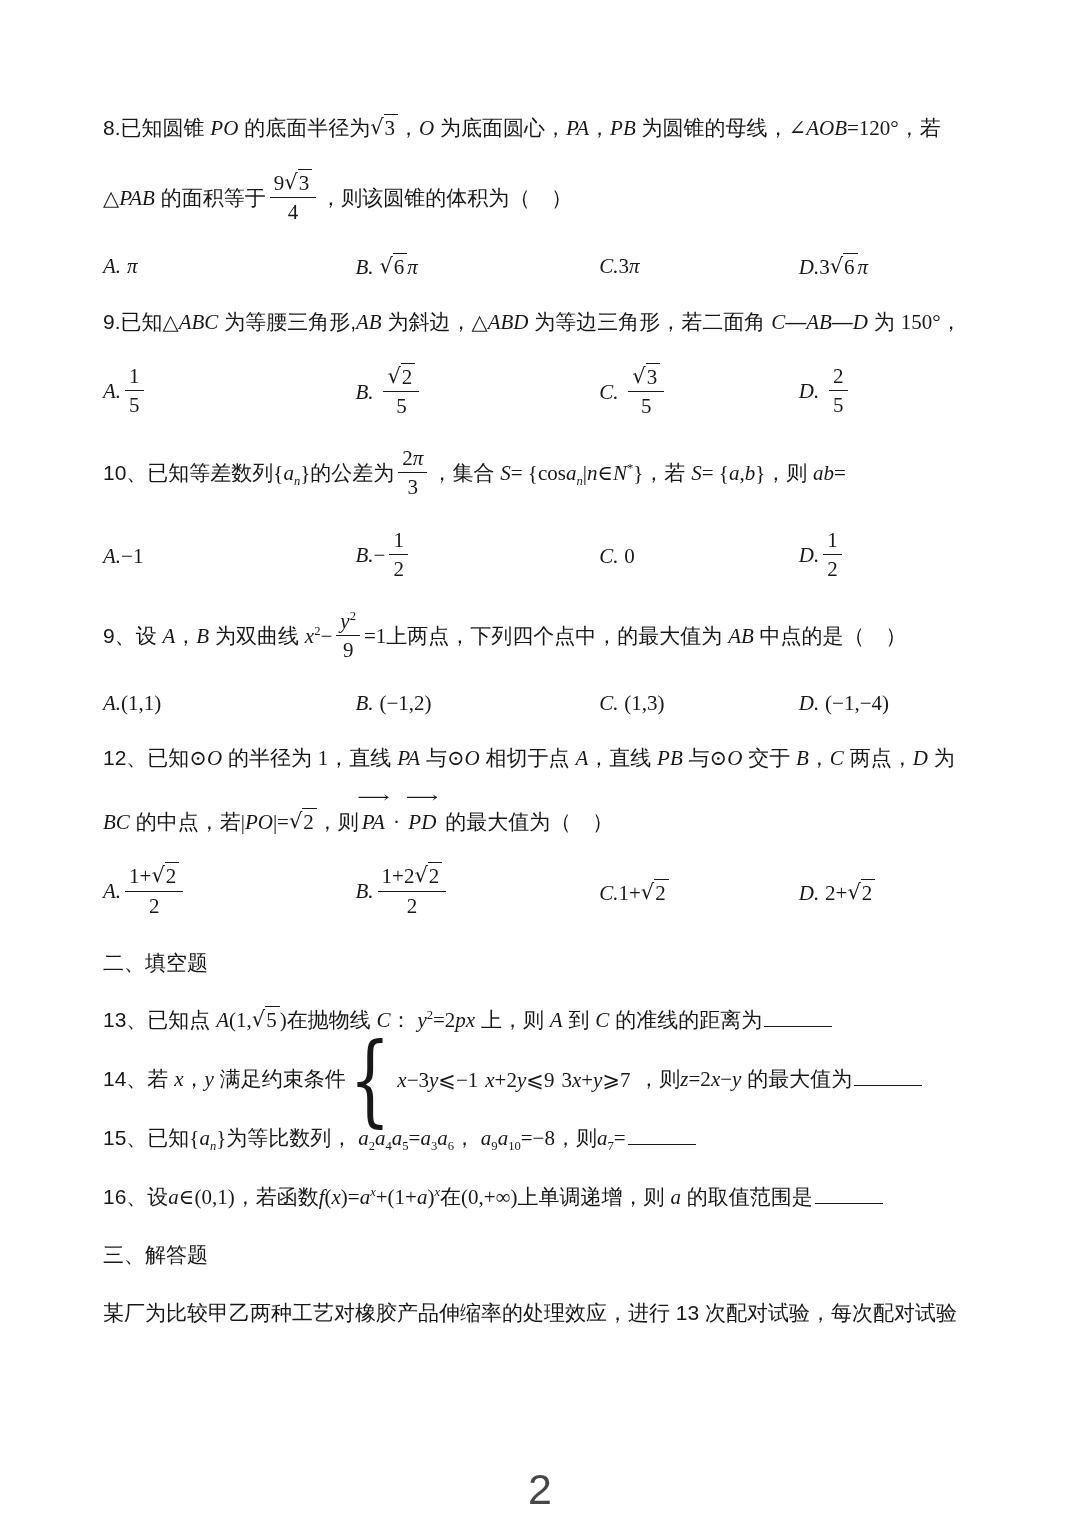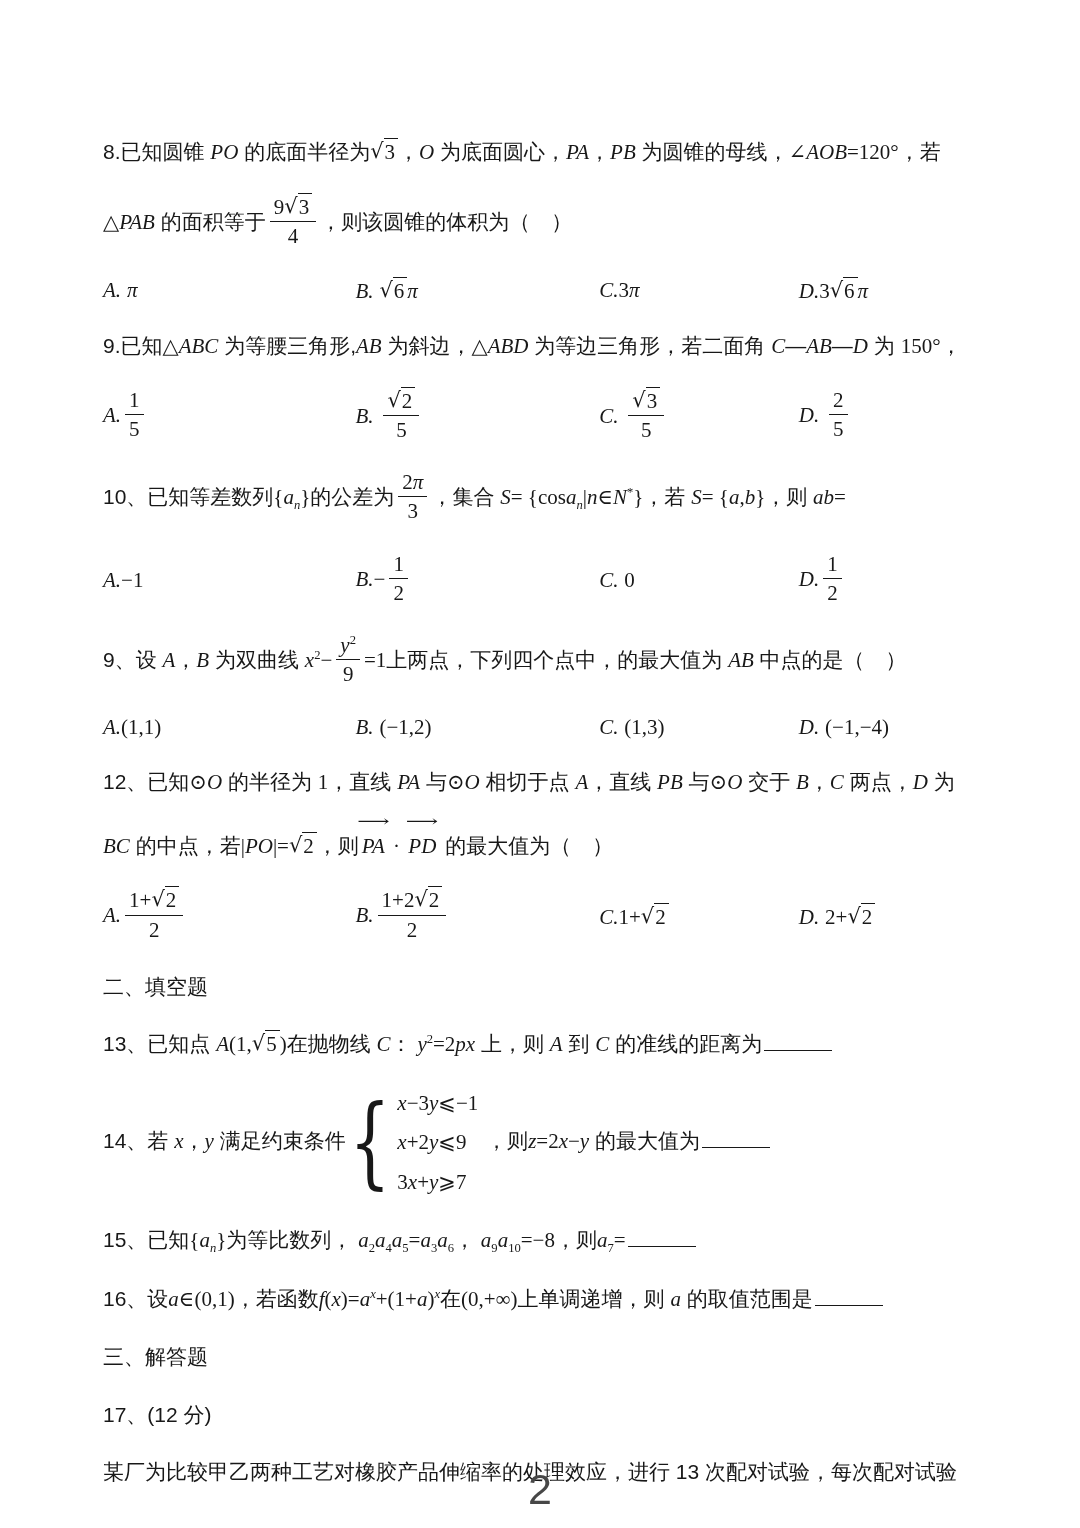--- a/index.html
+++ b/index.html
@@ -1,18 +1,18 @@
 <!DOCTYPE html>
 <html><head>
 <meta charset="utf-8">
 <style>
   html,body{margin:0;padding:0;background:#e9e9e9;}
   .page{
     width:1080px;height:1528px;background:#ffffff;position:relative;
-    box-sizing:border-box;padding:110px 94px 0 103px;overflow:hidden;
+    box-sizing:border-box;padding:86px 94px 0 103px;overflow:hidden;
     font-family:"Liberation Sans","DejaVu Sans",sans-serif;
     color:#181818;font-size:21px;
   }
   .qline,.heading,.para{margin:26px 0;line-height:1.5;white-space:nowrap;}
   .question{margin:0;}
   .options{
     display:grid;grid-template-columns:28.6% 27.6% 22.6% 1fr;
     margin:26px 0;align-items:center;white-space:nowrap;
   }
   .option{white-space:nowrap;}
@@ -38,21 +38,21 @@
     position:absolute;top:-11px;left:0;right:0;text-align:center;
     font-style:normal;font-size:15px;transform:scaleX(1.5);line-height:1;
   }
   .blank{display:inline-block;width:68px;height:4px;border-bottom:1.6px solid #181818;margin:0 2px;}
   .cases{display:inline-flex;align-items:center;vertical-align:middle;margin:0 2px;}
   .brace{
     font-family:"DejaVu Serif","Liberation Serif",serif;font-size:100px;
     line-height:0;display:inline-block;transform:scaleX(0.65);margin:0 -8px 0 -10px;
     font-weight:300;
   }
-  .cascol{display:inline-flex;flex-direction:column;gap:7px;text-align:left;margin-left:4px;}
+  .cascol{display:inline-flex;flex-direction:row;gap:7px;text-align:left;margin-left:4px;}
   .casrow{white-space:nowrap;}
   .page-number{
     position:absolute;left:0;right:0;bottom:14px;text-align:center;
     font-size:43px;color:#474747;font-family:"Liberation Sans","DejaVu Sans",sans-serif;
   }
 </style>
 </head>
 <body>
 
 <div class="page">
@@ -151,17 +151,16 @@
             </span>
           </span><span class="t"> ，则</span><span class="mi">z</span><span class="mn">=2</span><span class="mi">x</span><span class="mn">−</span><span class="mi">y</span><span class="t"> 的最大值为</span><span class="blank"></span></div>
       </div>
       <div class="question">
         <div class="qline"><span class="t">15、已知</span><span class="mn">{</span><span class="mi">a</span><sub class="msub it">n</sub><span class="mn">}</span><span class="t">为等比数列， </span><span class="mi">a</span><sub class="msub">2</sub><span class="mi">a</span><sub class="msub">4</sub><span class="mi">a</span><sub class="msub">5</sub><span class="mn">=</span><span class="mi">a</span><sub class="msub">3</sub><span class="mi">a</span><sub class="msub">6</sub><span class="t">， </span><span class="mi">a</span><sub class="msub">9</sub><span class="mi">a</span><sub class="msub">10</sub><span class="mn">=−8</span><span class="t">，则</span><span class="mi">a</span><sub class="msub">7</sub><span class="mn">=</span><span class="blank"></span></div>
       </div>
       <div class="question">
         <div class="qline"><span class="t">16、设</span><span class="mi">a</span><span class="mn">∈(0,1)</span><span class="t">，若函数</span><span class="mi">f</span><span class="mn">(</span><span class="mi">x</span><span class="mn">)=</span><span class="mi">a</span><sup class="msup it">x</sup><span class="mn">+(1+</span><span class="mi">a</span><span class="mn">)</span><sup class="msup it">x</sup><span class="t">在</span><span class="mn">(0,+∞)</span><span class="t">上单调递增，则 </span><span class="mi">a</span><span class="t"> 的取值范围是</span><span class="blank"></span></div>
       </div>
       <div class="heading">三、解答题</div>
-      <div class="para">17、(12 分)</div>
       <div class="para">某厂为比较甲乙两种工艺对橡胶产品伸缩率的处理效应，进行 13 次配对试验，每次配对试验</div>
     </div>
   <div class="page-number">2</div>
 </div>
 
 </body></html>

